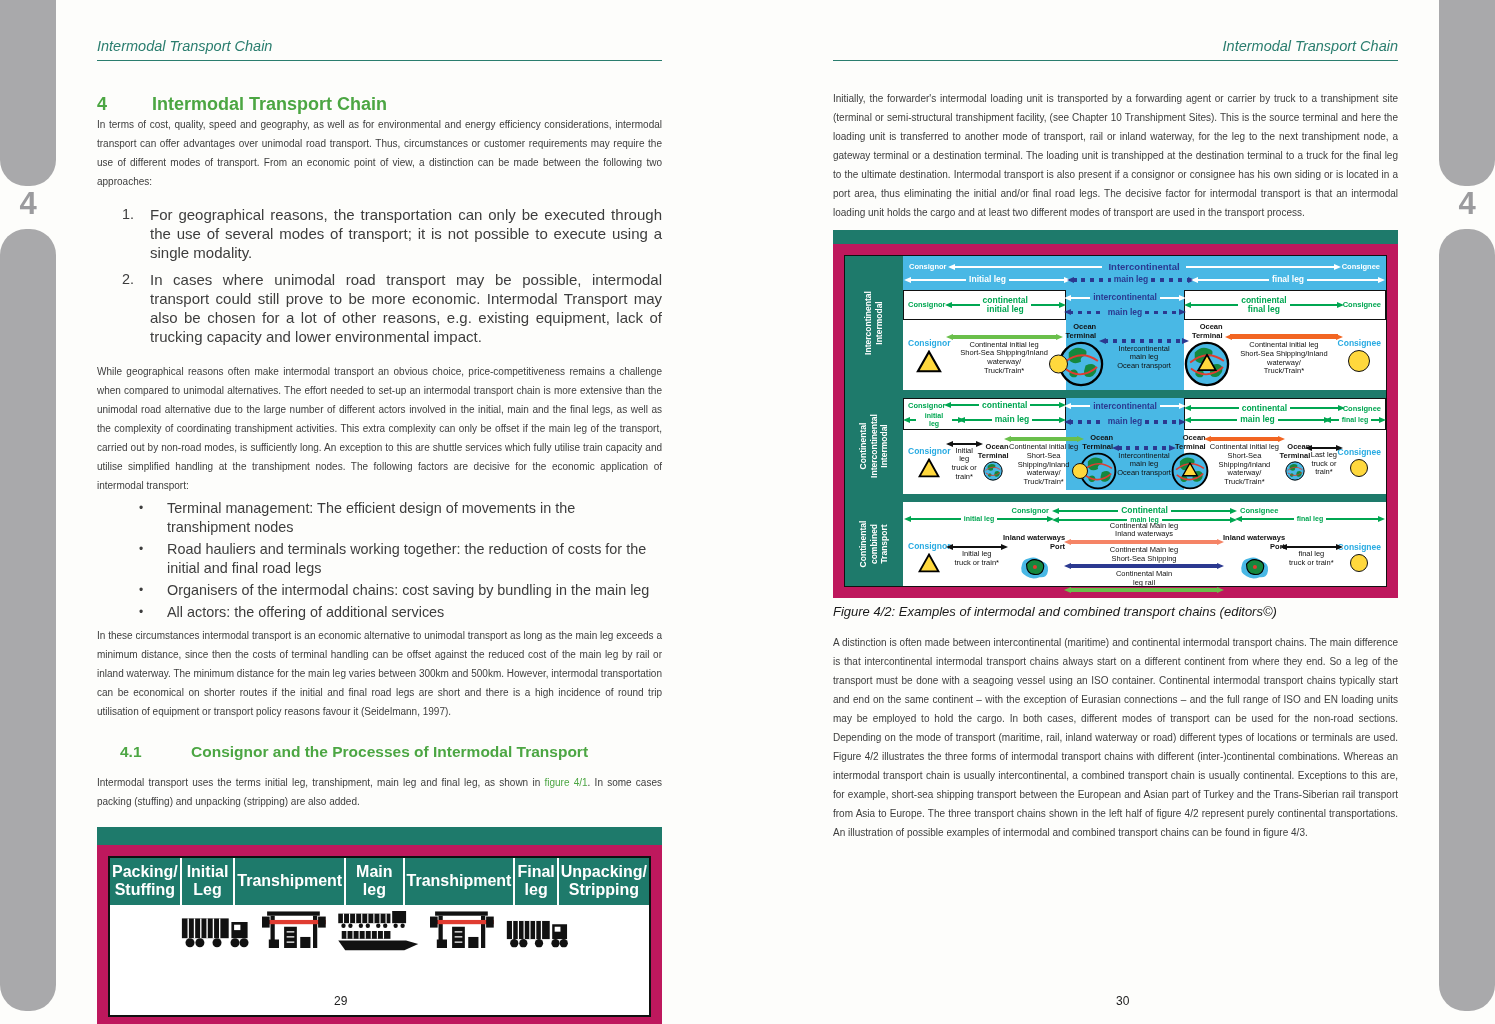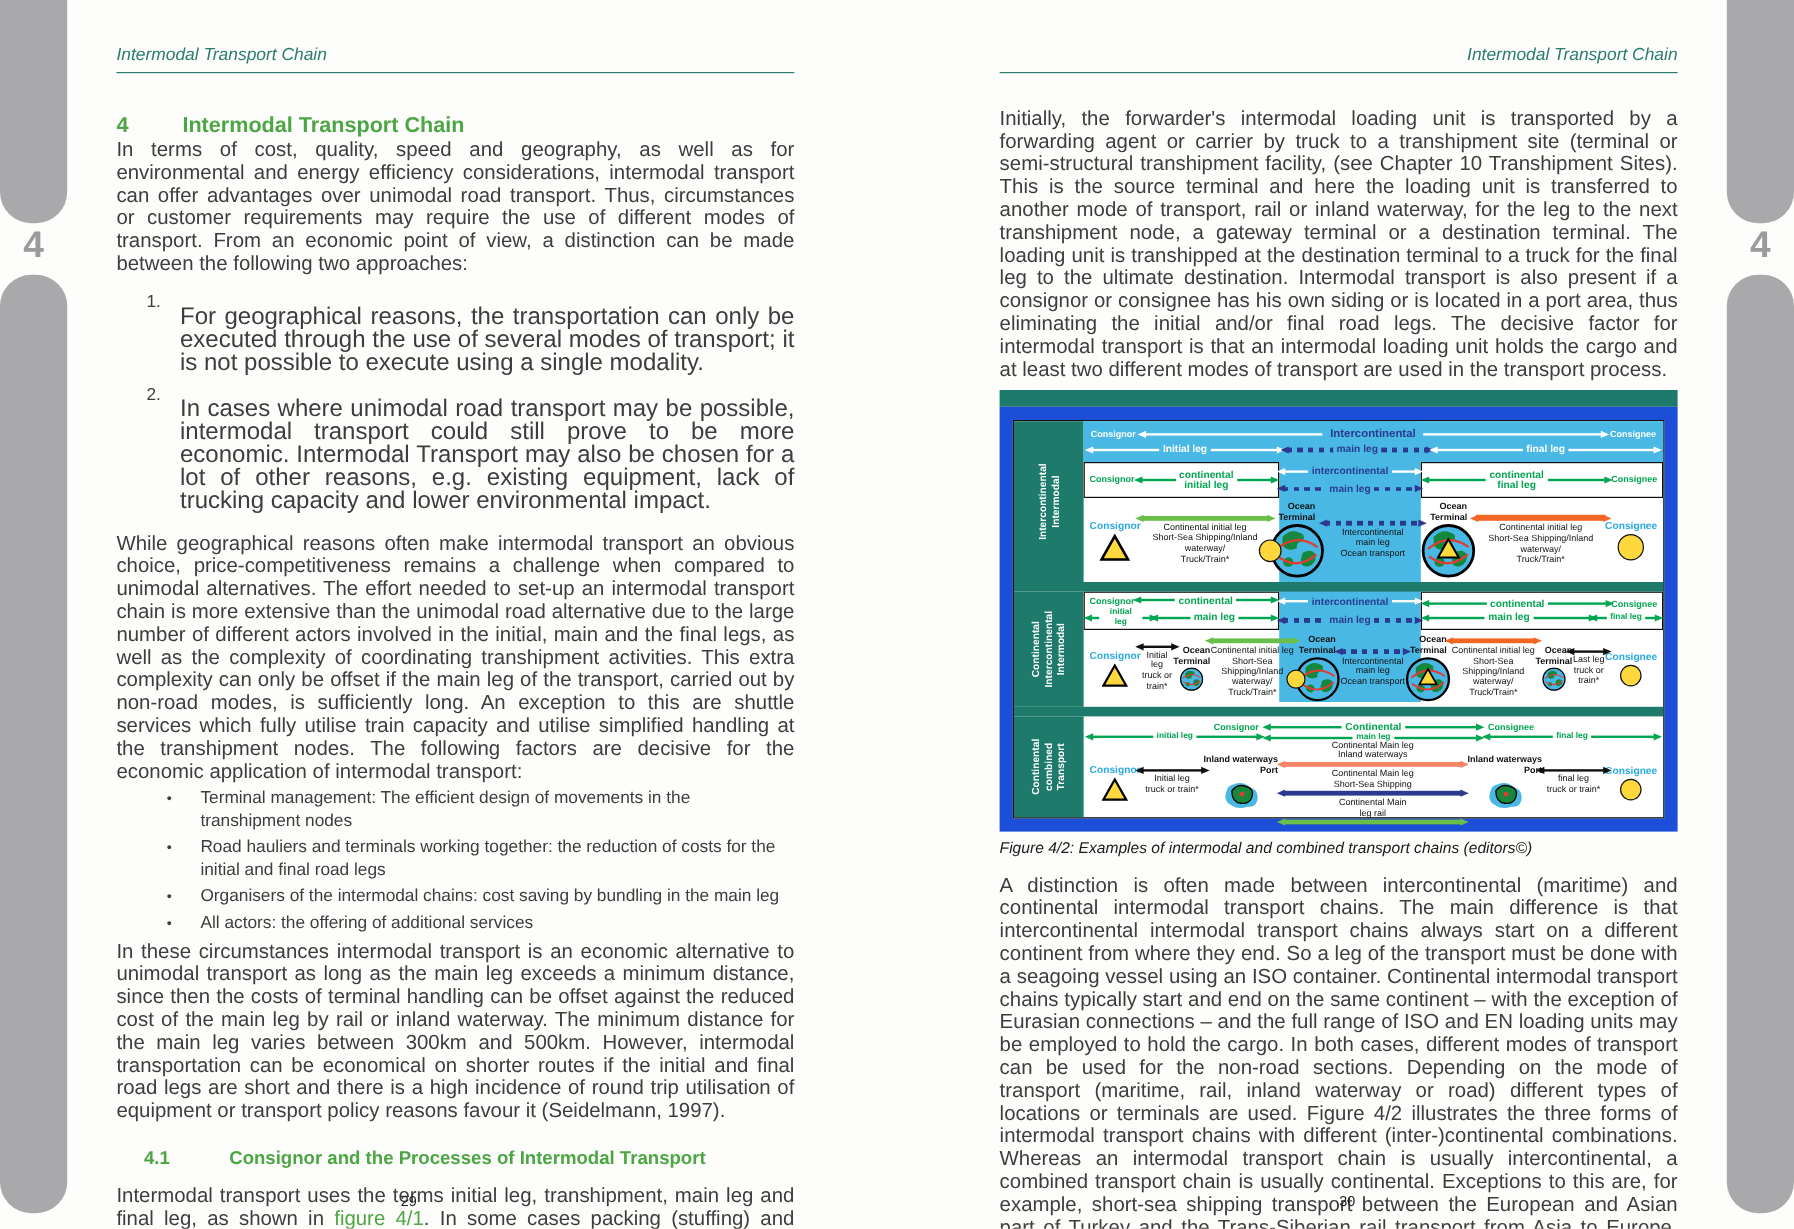--- a/index.html
+++ b/index.html
@@ -21,43 +21,43 @@
 
   
   .pageL{position:absolute;left:97px;top:38px;width:565px;}
   .pageR{position:absolute;left:833px;top:38px;width:565px;}
   .rhead{font-style:italic;color:#2a7d6e;font-size:14.5px;
     padding-bottom:6px;border-bottom:1.5px solid #2a7d6e;}
   .rhead.right{text-align:right;}
   .pnum{position:absolute;top:994px;font-size:12px;color:#222;}
   .pnum.l{left:334px;}.pnum.r{left:1116px;}
 
-  p.body{font-size:17px;line-height:19px;text-align:justify;margin:0;}
+  p.body{font-size:10px;line-height:19px;text-align:justify;margin:0;}
   .h1{display:flex;margin-top:33px;color:#4ca643;font-weight:bold;font-size:18px;}
   .h1 .n{width:55px;flex:none;}
   .h2{display:flex;margin-top:22px;color:#4ca643;font-weight:bold;font-size:15.5px;}
   .h2 .n{width:71px;flex:none;margin-left:23px;}
   .mt8{margin-top:8px;}
   .greenref{color:#4ca643;}
 
   ol.nlist{margin:14px 0 0 0;padding:0;list-style:none;}
   ol.nlist li{display:flex;margin-bottom:8px;}
   ol.nlist .num{width:28px;margin-left:25px;flex:none;font-size:14.4px;line-height:19px;}
-  ol.nlist .txt{flex:1;font-size:20px;line-height:19px;text-align:justify;margin-top:12px;}
+  ol.nlist .txt{flex:1;font-size:15px;line-height:19px;text-align:justify;}
 
   ul.blist{margin:4px 0 0 0;padding:0;list-style:none;}
   ul.blist li{display:flex;margin-bottom:3px;}
   ul.blist .dot{width:28px;margin-left:42px;flex:none;font-size:12px;line-height:19px;}
   ul.blist .txt{flex:1;font-size:14.4px;line-height:19px;}
 
   .caption{font-style:italic;font-size:13px;color:#1a1a1a;margin-top:6px;}
 
   
   .figbar{height:18px;background:#1e7a6b;}
-  .figgreen{background:#1d4ed8;}
+  .figgreen{background:#be185d;}
 
   
   .fig41{margin-top:16px;}
   .fig41 .figgreen{padding:11px;}
   .f41box{background:#fff;border:2px solid #111;}
   .f41head{display:grid;grid-template-columns:0.9fr 1.1fr 1.04fr 1.2fr 1.06fr 0.78fr 1fr;background:#fff;}
   .f41head .hc{background:#1e7a6b;color:#fff;font-size:16px;line-height:1.15;font-weight:bold;
     text-align:center;padding:5px 2px;white-space:pre-line;border-right:2px solid #fff;
     display:flex;align-items:center;justify-content:center;min-height:34px;box-sizing:border-box;}
   .f41head .hc:last-child{border-right:none;}

